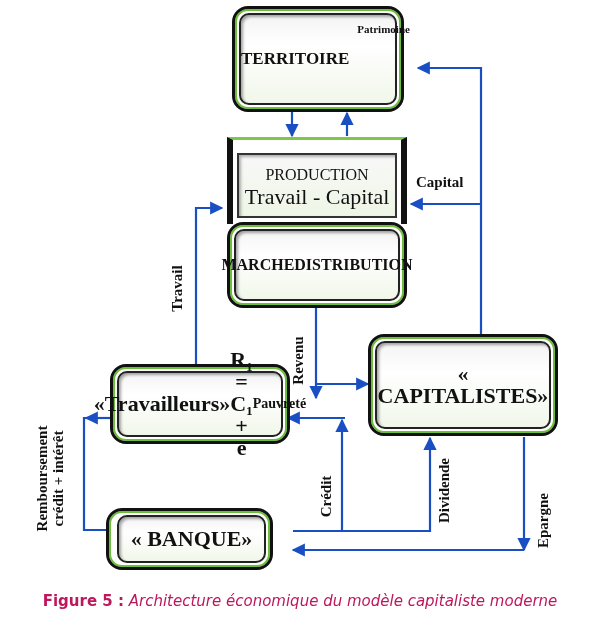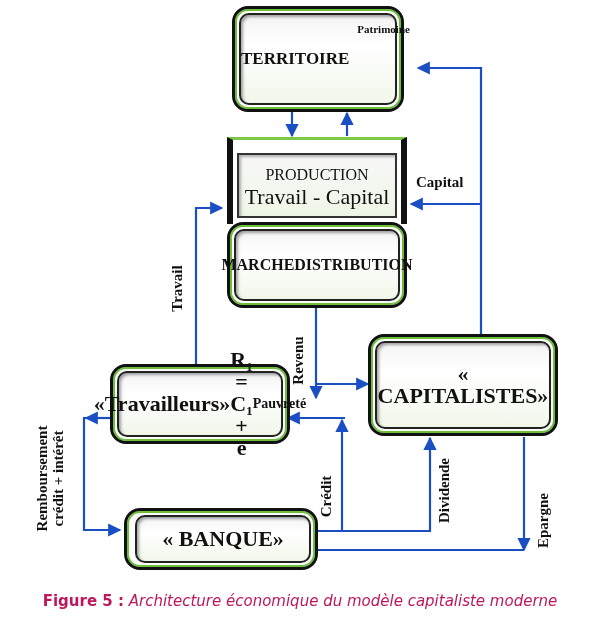--- a/index.html
+++ b/index.html
@@ -97,21 +97,21 @@
     <div class="sm">Pauvreté</div>
   </div>
 </div>
 
 <div class="box" id="capitalistes" style="left:368px; top:334px; width:190px; height:102px;">
   <div class="inner">
     <div class="big">« CAPITALISTES»</div>
   </div>
 </div>
 
-<div class="box" id="banque" style="left:124px; top:508px; width:194px; height:62px;padding-left:8px;">
+<div class="box" id="banque" style="left:106px; top:508px; width:167px; height:62px;padding-left:8px;">
   <div class="inner">
     <div class="big">« BANQUE»</div>
   </div>
 </div>
 
 <div class="lbl" style="left:416px; top:174px;">Capital</div>
 <div class="lbl vert" style="left:154px; top:280px;">Travail</div>
 <div class="lbl vert" style="left:274px; top:352px;">Revenu</div>
 <div class="lbl vert" style="left:306px; top:488px;">Crédit</div>
 <div class="lbl vert" style="left:412px; top:482px;">Dividende</div>

